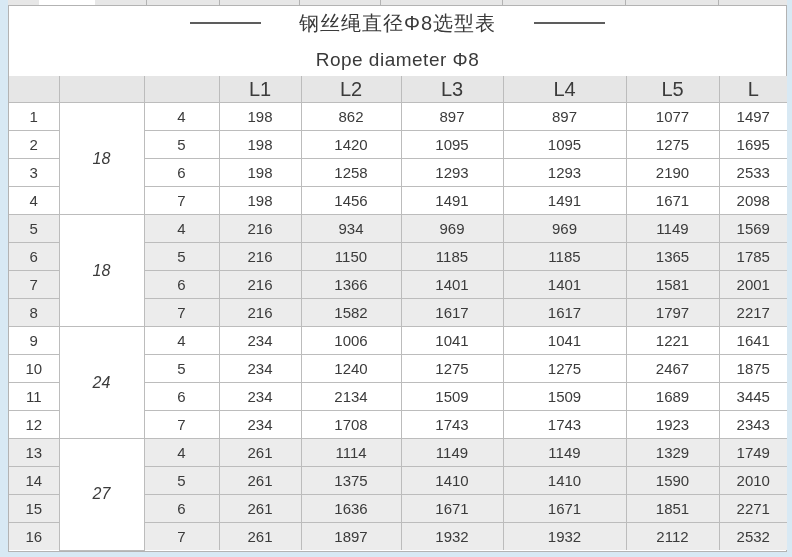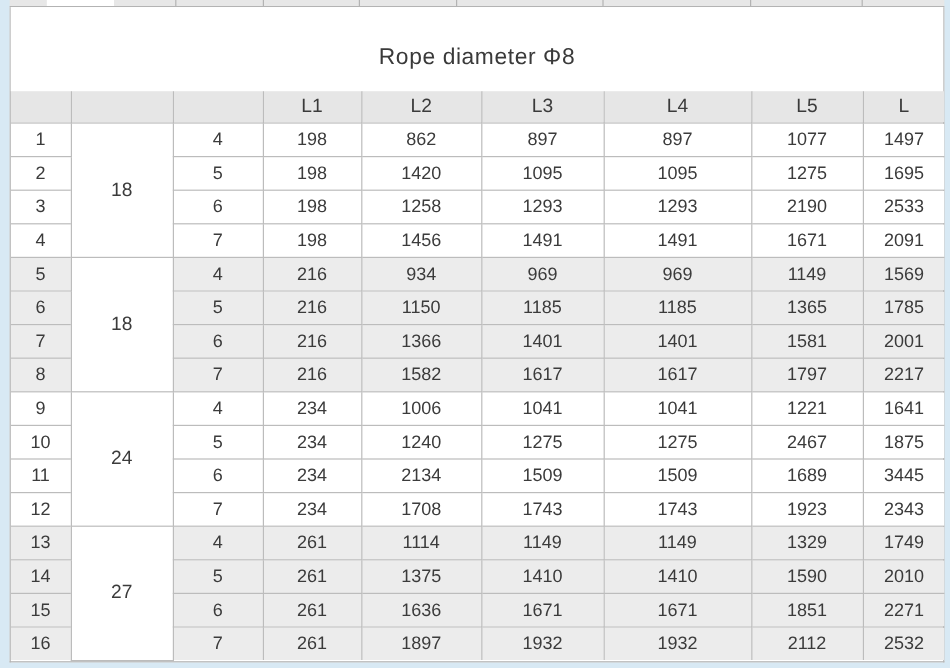--- a/index.html
+++ b/index.html
@@ -32,24 +32,24 @@
   .title-en{font-size:19px;color:#3a3a3a;letter-spacing:0.5px;line-height:22px;margin-top:14px;}
 
   table.sel{
     width:100%;border-collapse:collapse;table-layout:fixed;
     font-size:15px;
   }
   .sel th,.sel td{
     border:1px solid #bcbcbc;text-align:center;vertical-align:middle;
     padding:0;overflow:hidden;white-space:nowrap;
   }
-  .sel th{height:26px;background:#e6e6e6;font-weight:400;font-size:16px;border-top:none;}
+  .sel th{height:26px;background:#e6e6e6;font-weight:400;font-size:20px;border-top:none;}
   .sel td{height:27px;background:#ffffff;}
   .sel tr.striped td{background:#ececec;}
-  .sel td.group-cell{background:#ffffff !important;font-size:16px;}
+  .sel td.group-cell{background:#ffffff !important;font-size:16px;font-style:italic;}
   .sel th:first-child,.sel td:first-child{border-left:none;}
   .sel th:last-child,.sel td:last-child{border-right:none;}
   .sel tbody tr:last-child td{border-bottom:none;}
 </style>
 </head>
 <body>
 
 <div class="top-sliver">
   <span class="white-seg"></span>
   <span class="vline" style="left:138px"></span>
@@ -57,20 +57,25 @@
   <span class="vline" style="left:291px"></span>
   <span class="vline" style="left:372px"></span>
   <span class="vline" style="left:494px"></span>
   <span class="vline" style="left:617px"></span>
   <span class="vline" style="left:710px"></span>
 </div>
 
 <div class="sheet">
 
   <div class="title-band">
+    <div class="title-row">
+      <span class="title-rule"></span>
+      <span class="title-zh">钢丝绳直径Φ8选型表</span>
+      <span class="title-rule"></span>
+    </div>
     <div class="title-en">Rope diameter Φ8</div>
   </div>
 
   <table class="sel">
     <colgroup>
       <col style="width:50px">
         <col style="width:85px">
         <col style="width:75px">
       <col style="width:82px">
         <col style="width:100px">
@@ -125,21 +130,21 @@
           <td>2533</td>
         </tr>
         <tr>
           <td>4</td>
           <td>7</td>
           <td>198</td>
           <td>1456</td>
           <td>1491</td>
           <td>1491</td>
           <td>1671</td>
-          <td>2091</td>
+          <td>2098</td>
         </tr>
         <tr class="striped">
           <td>5</td>
           <td class="group-cell" rowspan="4">18</td>
           <td>4</td>
           <td>216</td>
           <td>934</td>
           <td>969</td>
           <td>969</td>
           <td>1149</td>

